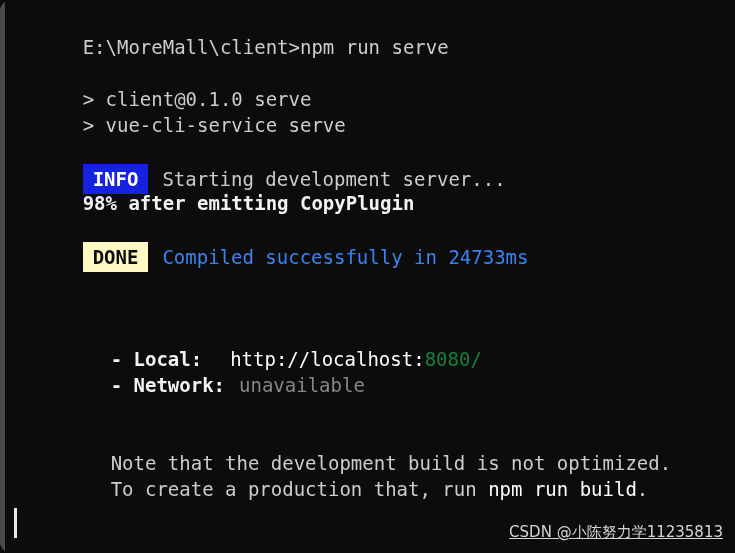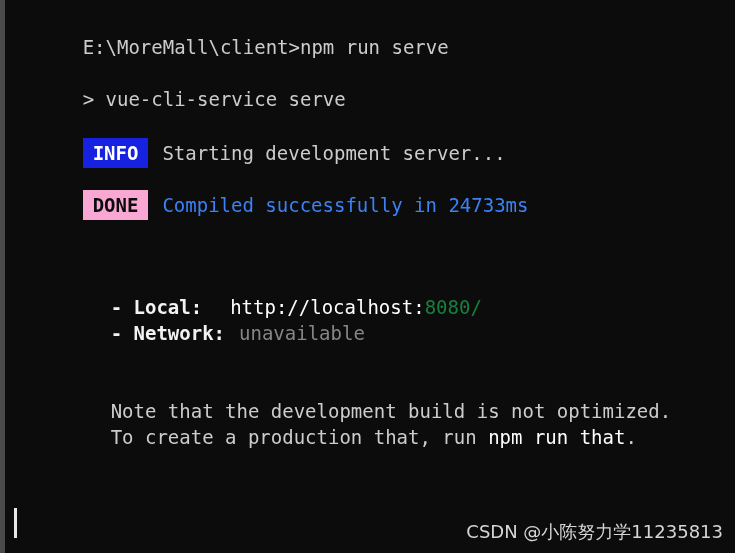--- a/index.html
+++ b/index.html
@@ -11,20 +11,21 @@
     position: relative;
     width: 735px;
     height: 553px;
     background: #0c0c0c;
     overflow: hidden;
     font-family: "DejaVu Sans Mono", "Liberation Mono", monospace;
     font-size: 19px;
     line-height: 26px;
     letter-spacing: 0px;
     color: #cccccc;
+    border-radius: 11px;
   }
   #left-gutter {
     position: absolute;
     left: 0;
     top: 0;
     width: 5px;
     height: 553px;
     background: #4a4a4a;
   }
   #console-output {
@@ -51,69 +52,76 @@
     display: inline-block;
     padding: 2px 10px;
     color: #ffffff;
     font-weight: bold;
   }
   .badge-info {
     background: #1622e0;
     color: #ffffff;
   }
   .badge-done {
-    background: #f9a8d4;
+    background: #fef9c3;
     color: #0c0c0c;
   }
   .spacer-sm { display: inline-block; width: 14px; }
   .indent2 { display: inline-block; width: 28px; }
   #cursor-caret {
     position: absolute;
     left: 14px;
     top: 508px;
     width: 3px;
     height: 30px;
     background: #e8e8e8;
   }
   #csdn-watermark {
     position: absolute;
     right: 12px;
     bottom: 8px;
     font-family: "DejaVu Sans", "Liberation Sans", sans-serif;
-    font-size: 18px;
+    font-size: 15px;
     color: #d6d6d6;
     white-space: nowrap;
+    text-decoration: underline;
   }
 </style>
 </head>
 <body>
 
 <div id="terminal-window">
 
   <div id="left-gutter"></div>
 
   <div id="console-output">
 
     <div class="line">
       <span class="txt-default">E:\MoreMall\client&gt;npm run serve</span>
     </div>
 
     <div class="line blank"></div>
 
+    <div class="line">
+      <span class="txt-default">&gt; client@0.1.0 serve</span>
+    </div>
 
     <div class="line">
       <span class="txt-default">&gt; vue-cli-service serve</span>
     </div>
 
     <div class="line blank"></div>
 
     <div class="line">
       <span class="badge badge-info">INFO</span><span class="spacer-sm"></span><span class="txt-default">Starting development server...</span>
     </div>
 
+    <div class="line">
+      <span class="txt-bright">98% after emitting CopyPlugin</span>
+    </div>
 
     <div class="line blank"></div>
 
     <div class="line">
       <span class="badge badge-done">DONE</span><span class="spacer-sm"></span><span class="txt-green">Compiled successfully in 24733ms</span>
     </div>
 
     <div class="line blank"></div>
     <div class="line blank"></div>
     <div class="line blank"></div>
@@ -128,21 +136,21 @@
     </div>
 
     <div class="line blank"></div>
     <div class="line blank"></div>
 
     <div class="line">
       <span class="indent2"></span><span class="txt-default">Note that the development build is not optimized.</span>
     </div>
 
     <div class="line">
-      <span class="indent2"></span><span class="txt-default">To create a production that, run </span><span class="txt-blue">npm run that</span><span class="txt-default">.</span>
+      <span class="indent2"></span><span class="txt-default">To create a production that, run </span><span class="txt-blue">npm run build</span><span class="txt-default">.</span>
     </div>
 
   </div>
 
   <div id="cursor-caret"></div>
 
   <div id="csdn-watermark">CSDN @小陈努力学11235813</div>
 
 </div>
 

